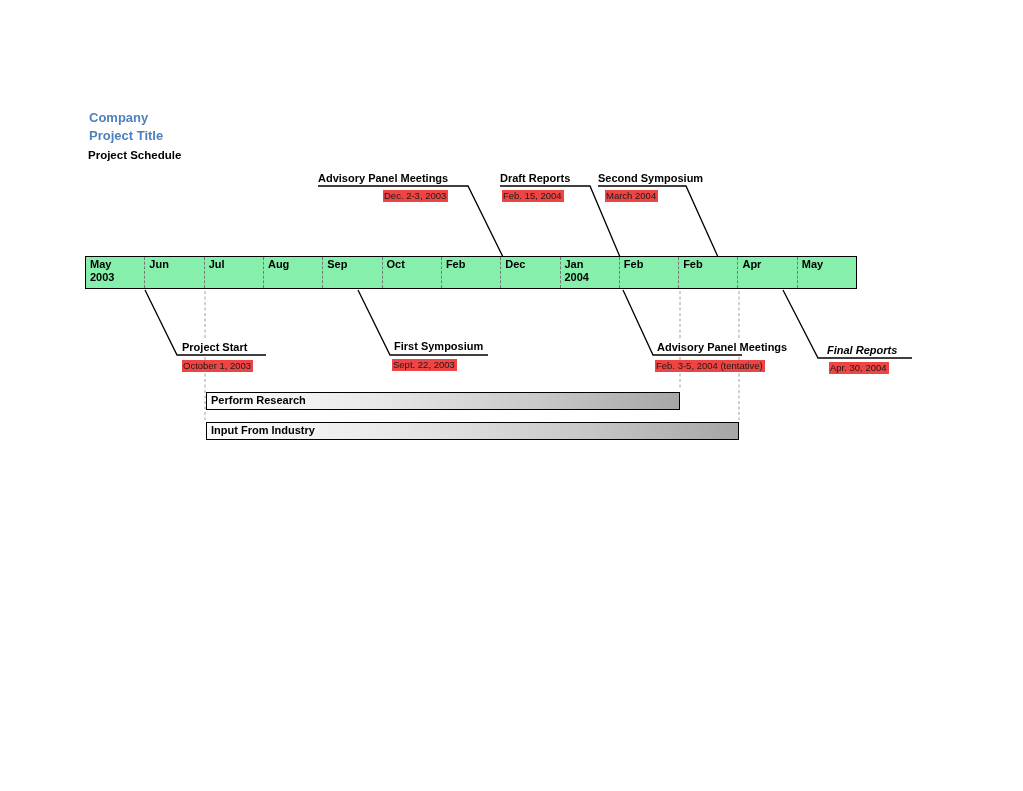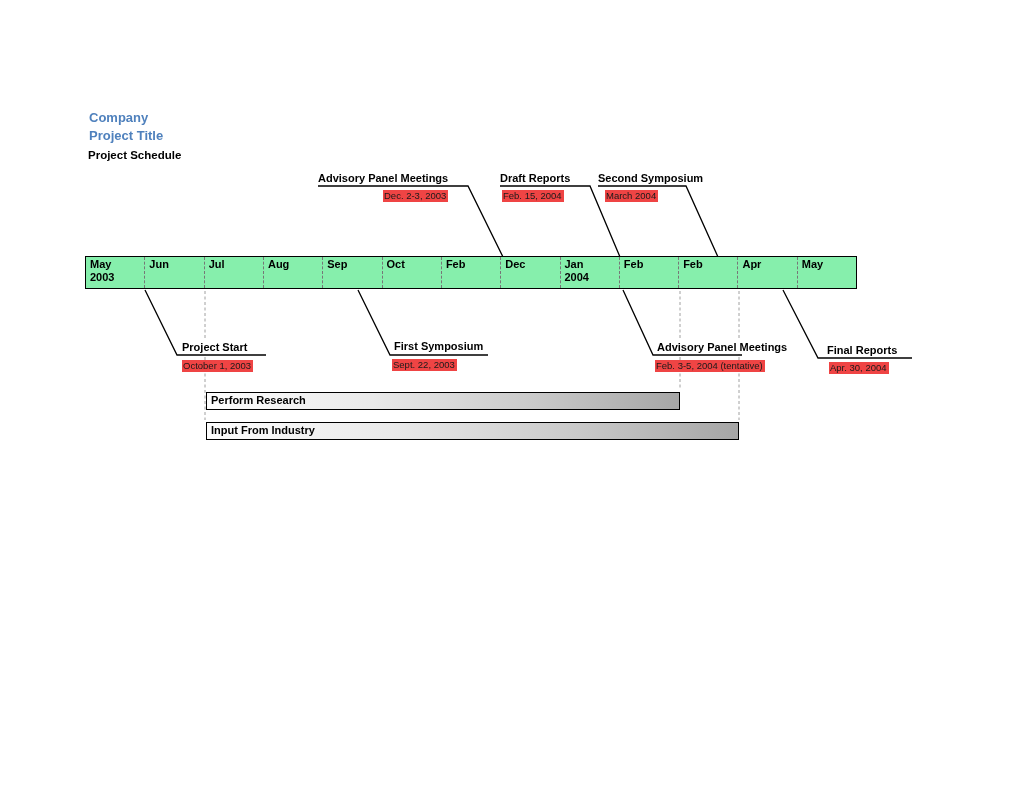--- a/index.html
+++ b/index.html
@@ -128,21 +128,21 @@
 
   <div class="abs c-title" style="left:181px; top:340px;">Project Start</div>
   <div class="abs c-date" style="left:182px; top:360px;">October 1, 2003</div>
 
   <div class="abs c-title" style="left:393px; top:339px;">First Symposium</div>
   <div class="abs c-date" style="left:392px; top:359px;">Sept. 22, 2003</div>
 
   <div class="abs c-title" style="left:656px; top:340px;">Advisory Panel Meetings</div>
   <div class="abs c-date" style="left:655px; top:360px;">Feb. 3-5, 2004 (tentative)</div>
 
-  <div class="abs c-title" style="left:826px; top:343px;">Final Reports</div>
+  <div class="abs c-title" style="left:826px; top:343px;font-style:italic;">Final Reports</div>
   <div class="abs c-date" style="left:829px; top:362px;">Apr. 30, 2004</div>
 
   <div class="task" style="left:206px; top:392px; width:474px;">
     <span>Perform Research</span>
   </div>
   <div class="task" style="left:206px; top:422px; width:533px;">
     <span>Input From Industry</span>
   </div>
 
 </div>

